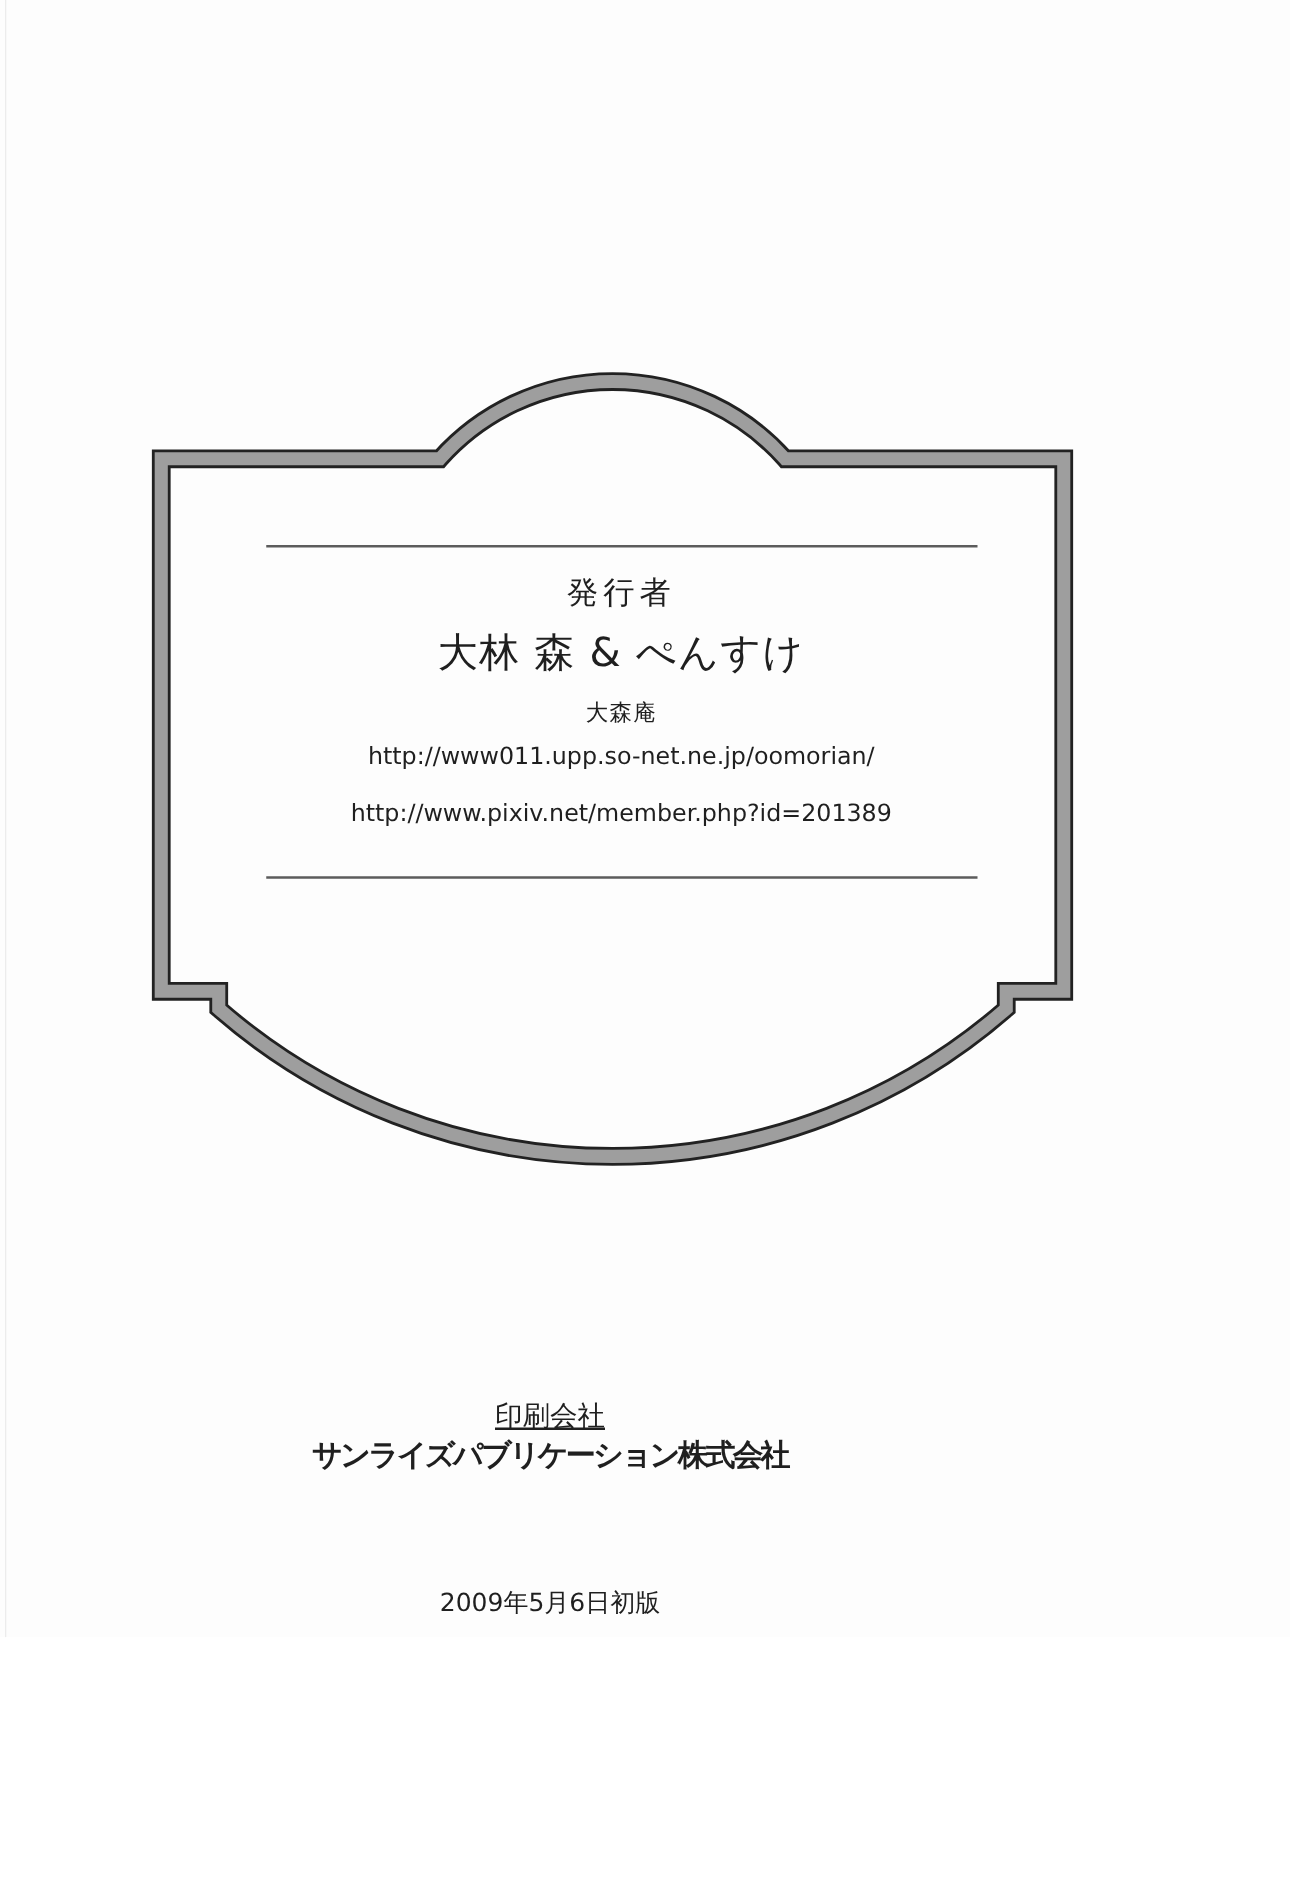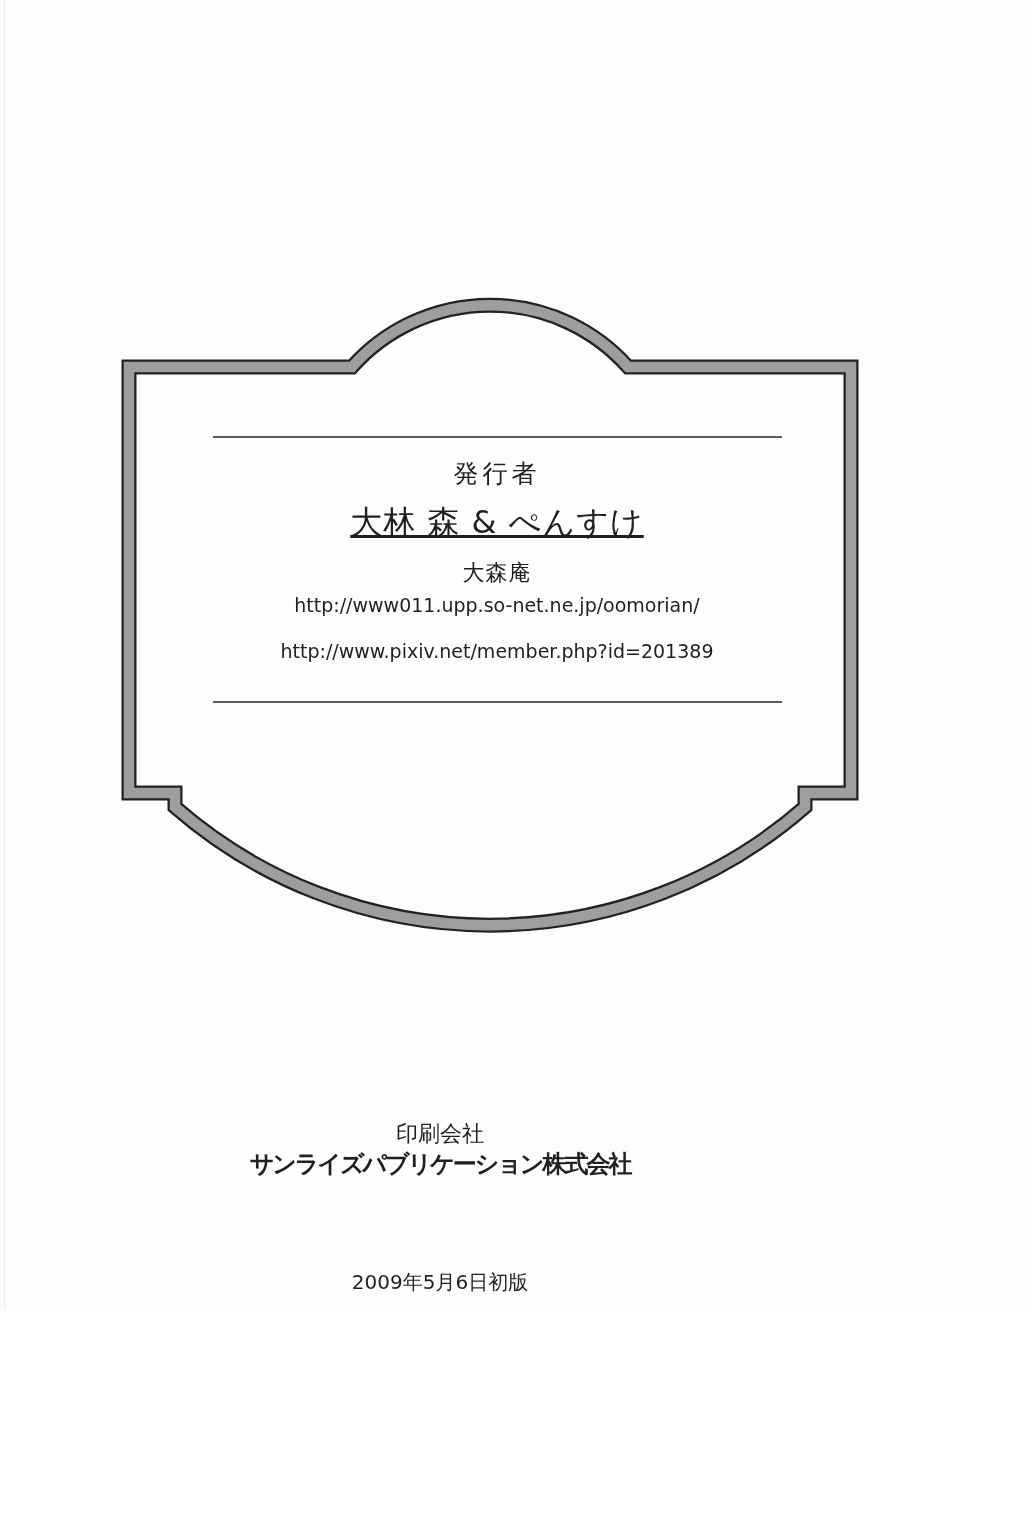--- a/index.html
+++ b/index.html
@@ -56,28 +56,28 @@
 
   .txt {
     position: absolute;
     left: 0;
     width: 994px; 
     text-align: center;
     white-space: pre;
     line-height: 1;
   }
   .publisher-heading { top: 461px; font-size: 25px; letter-spacing: 4px; }
-  .publisher-names   { top: 506px; font-size: 32px; letter-spacing: 1px; text-decoration: underline; }
-  .circle-name       { top: 562px; font-size: 22px; letter-spacing: 1px; }
+  .publisher-names   { top: 506px; font-size: 32px; letter-spacing: 1px; }
+  .circle-name       { top: 562px; font-size: 18px; letter-spacing: 1px; }
   .url-line-1        { top: 596px; font-size: 19px; }
   .url-line-2        { top: 642px; font-size: 19px; }
   .mail-line         { top: 658px; font-size: 19px; }
 
   .lower { width: 880px; } 
-  .printer-heading { top: 1123px; font-size: 22px; letter-spacing: 0px; }
+  .printer-heading { top: 1123px; font-size: 22px; letter-spacing: 0px; text-decoration: underline; }
   .printer-company { top: 1152px; font-size: 24px; letter-spacing: -2px; font-weight: bold; }
   .edition-date    { top: 1272px; font-size: 20px; letter-spacing: 0px; }
 
   .copyright-notice {
     top: 1378px;
     width: 932px; 
     font-size: 21px;
     letter-spacing: -1px;
   }
 

